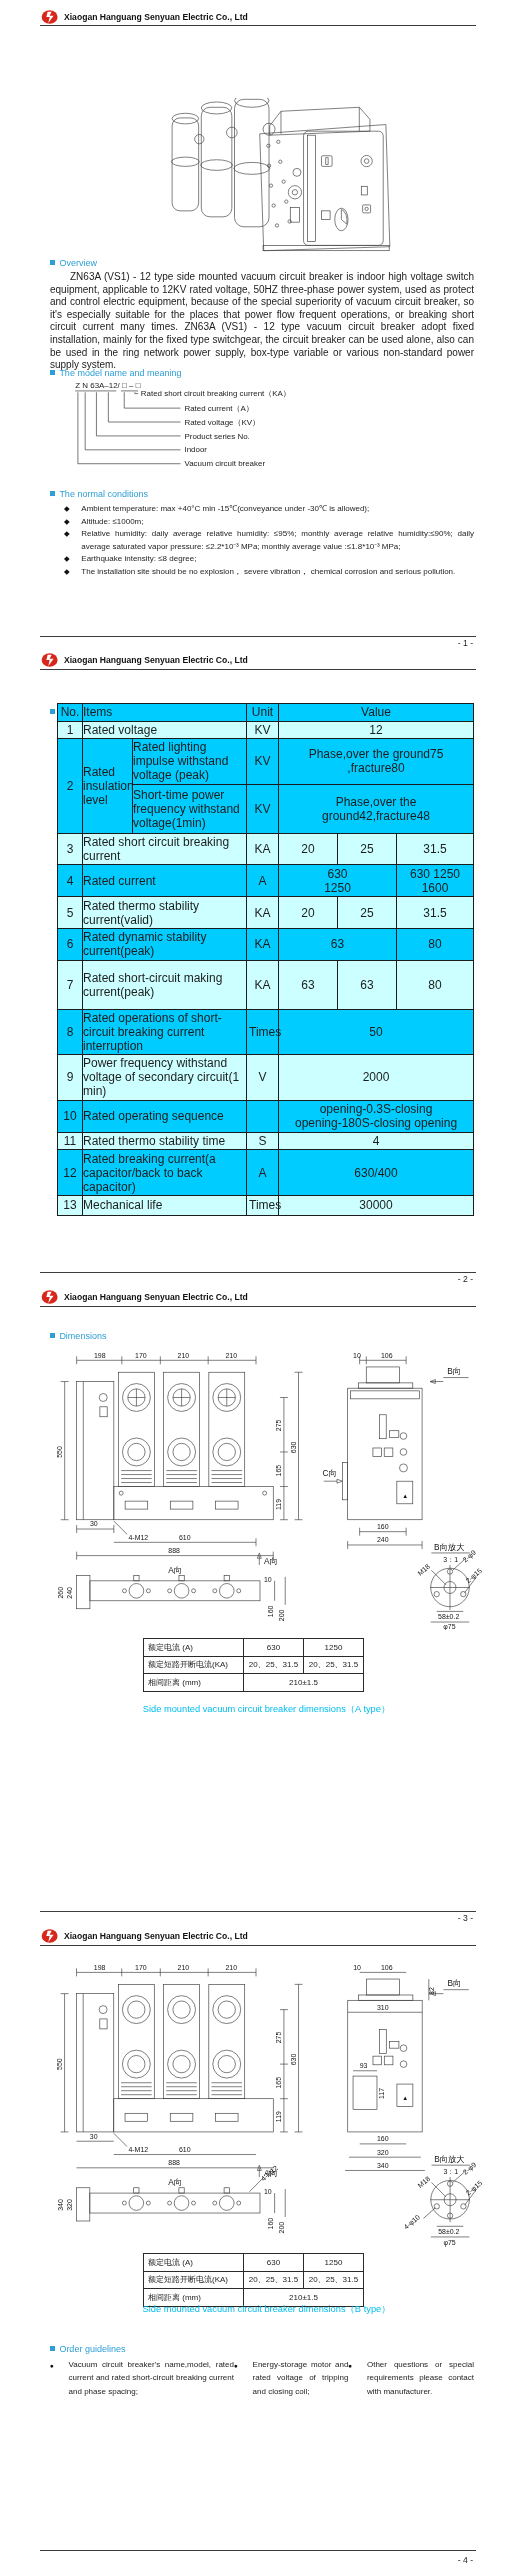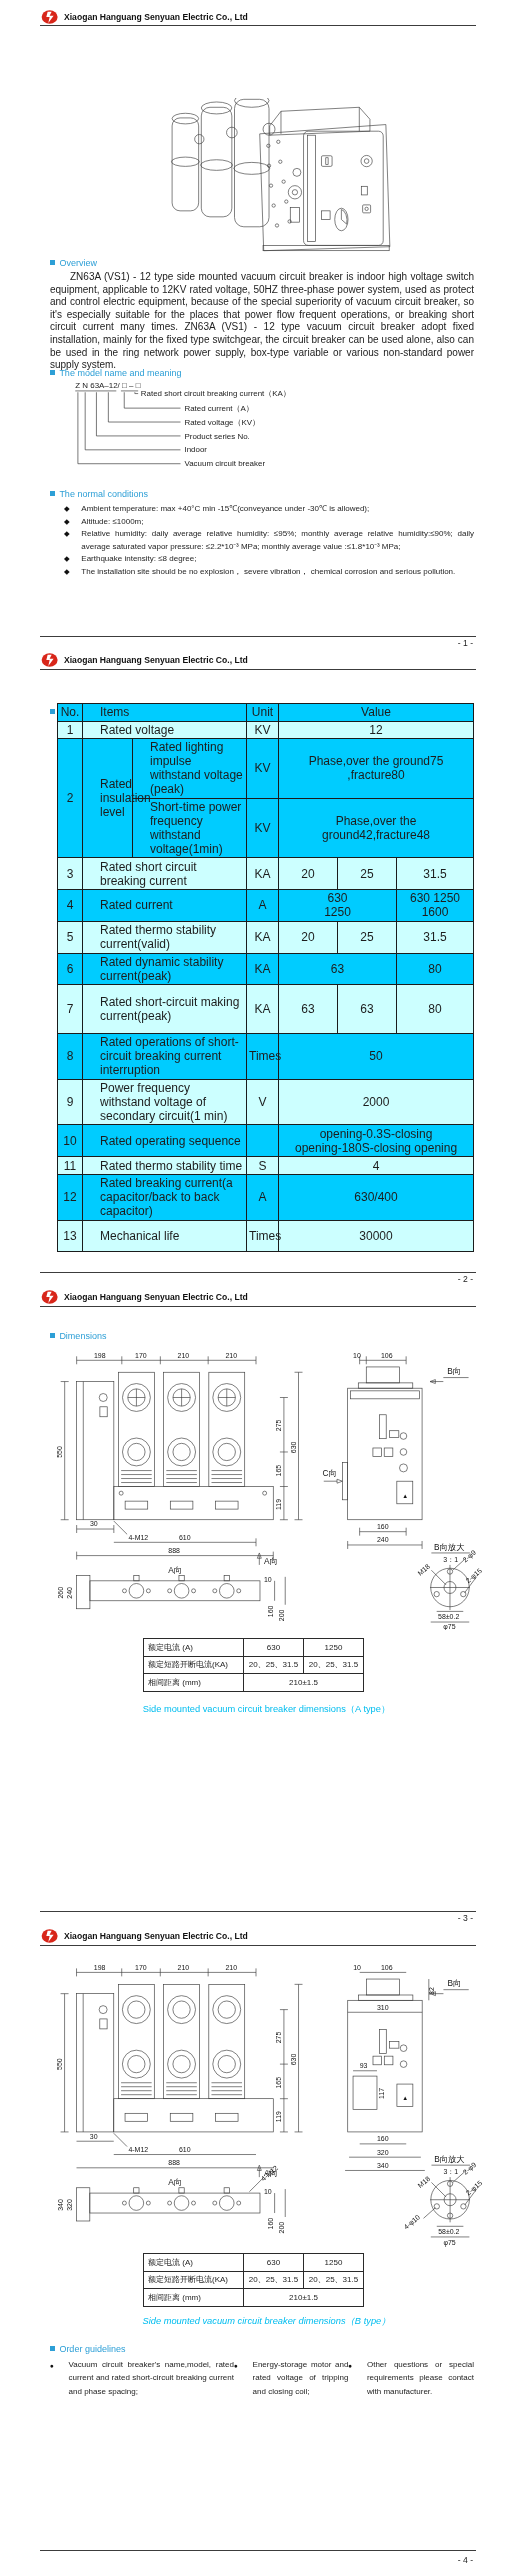--- a/index.html
+++ b/index.html
@@ -20,21 +20,21 @@
   .para{position:absolute;font-size:10px;line-height:12.6px;text-align:justify;text-indent:20px;color:#222;}
   .cond{position:absolute;display:flex;flex-direction:column;}
   .cond .row{display:flex;font-size:8px;line-height:12.6px;}
   .cond .mk{width:17.3px;flex:0 0 17.3px;font-size:7.3px;color:#111;}
   .cond .tx{flex:1;text-align:justify;}
   
   table{border-collapse:collapse;}
   .tech{position:absolute;left:57px;width:416px;table-layout:fixed;font-size:12px;}
   .tech td,.tech th{border:1px solid #1b1b1b;text-align:center;vertical-align:middle;
         padding:1.3px 2px;font-weight:normal;}
-  .tech .lt{text-align:left;padding-left:17px;}
+  .tech .lt{text-align:left;padding-left:0;}
   .tech .c{background:#00ccff;}
   .tech .l{background:#ccffff;}
   .pre{white-space:pre-line;}
   .cnt{position:absolute;width:219px;table-layout:fixed;font-size:8px;}
   .cnt td{border:1px solid #2a2a2a;text-align:center;padding:1.3px 2px;height:14px;}
   .cnt td.lb{text-align:left;padding-left:4px;}
   .caption{position:absolute;left:47px;width:439px;text-align:center;
            font-size:9.3px;color:#00bdef;}
   
   .order{position:absolute;display:flex;flex-direction:row;}
@@ -292,21 +292,21 @@
       <td class="l lt" colspan="2">Rated thermo stability time</td>
       <td class="l">S</td>
       <td class="l" colspan="3">4</td>
     </tr>
     <tr style="height:32px;">
       <td class="c">12</td>
       <td class="c lt" colspan="2">Rated breaking current(a capacitor/back to back capacitor)</td>
       <td class="c">A</td>
       <td class="c" colspan="3">630/400</td>
     </tr>
-    <tr style="height:31px;">
+    <tr style="height:20px;">
       <td class="l">13</td>
       <td class="l lt" colspan="2">Mechanical life</td>
       <td class="l">Times</td>
       <td class="l" colspan="3">30000</td>
     </tr>
   </tbody>
     </table>
 
   <div class="ftr-line" style="top:622px;"></div>
   <div class="pageno" style="top:624px;">- 2 -</div>
@@ -716,21 +716,21 @@
       <td>20、25、31.5</td>
       <td>20、25、31.5</td>
     </tr>
     <tr>
       <td class="lb">相间距离 (mm)</td>
       <td colspan="2">210±1.5</td>
     </tr>
   </tbody>
     </table>
 
-  <div class="caption" style="top:389px;font-style:italic;">Side mounted vacuum circuit breaker dimensions（B type）</div>
+  <div class="caption" style="top:377px;">Side mounted vacuum circuit breaker dimensions（B type）</div>
 
   <div class="sec" style="left:50px;top:418px;">
     <span class="sq"></span><span>Order guidelines</span>
   </div>
   <div class="order" style="left:50px;top:432px;width:424px;">
     <div class="row">
         <span class="mk">●</span>
         <span class="tx">Vacuum circuit breaker's name,model, rated current and rated short-circuit breaking current and phase spacing;</span>
       </div>
     <div class="row">

